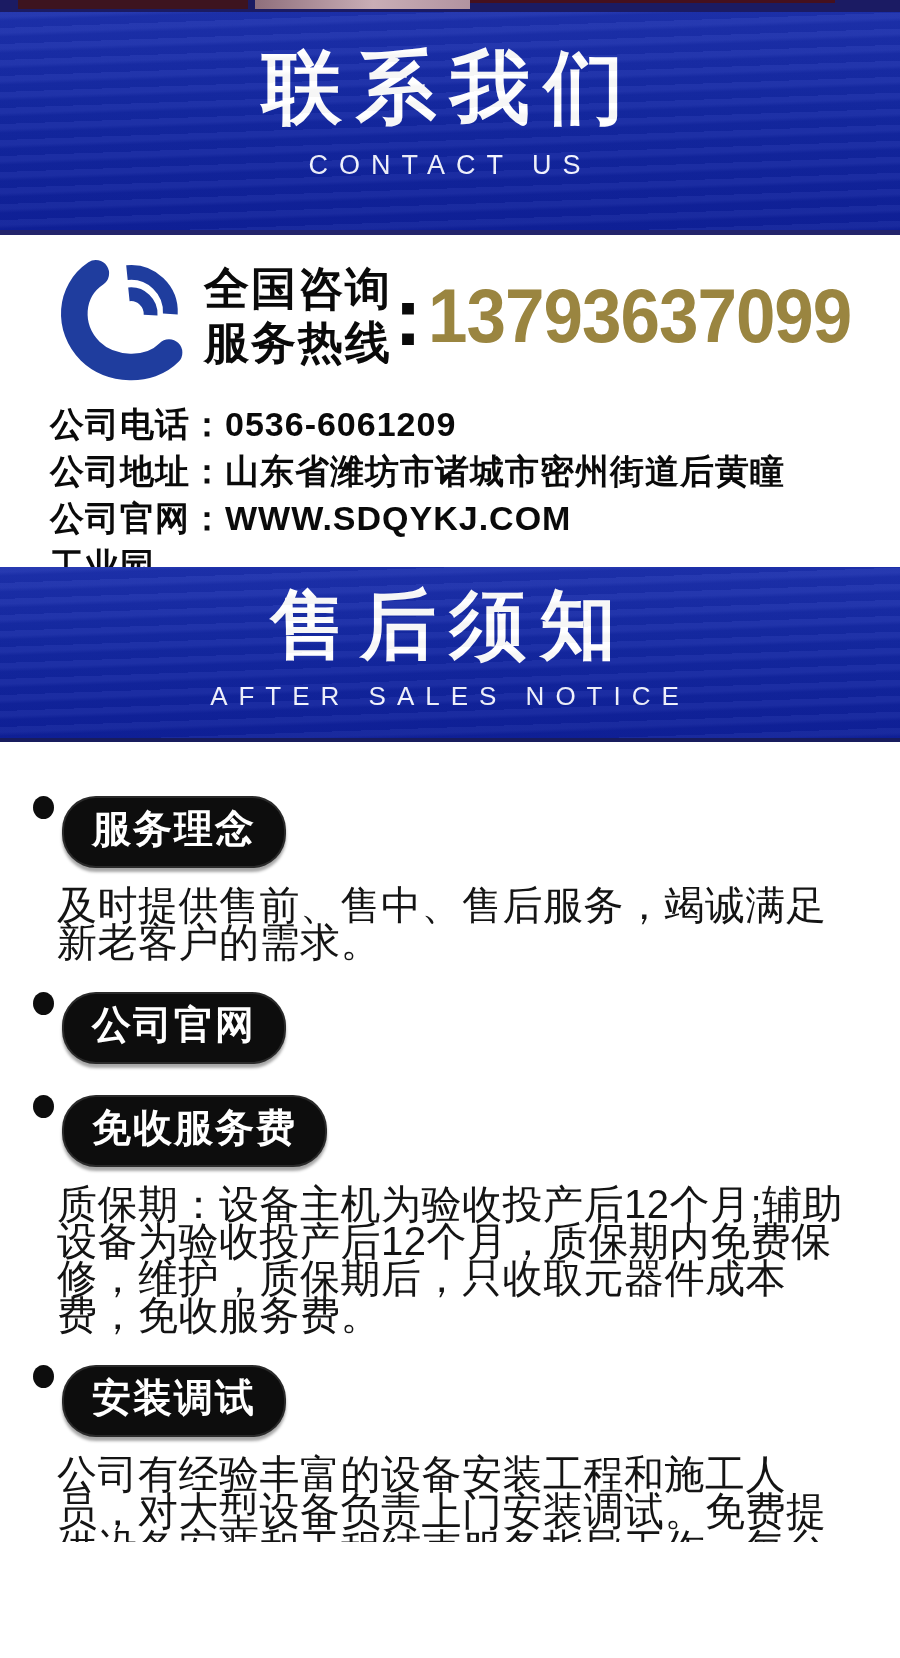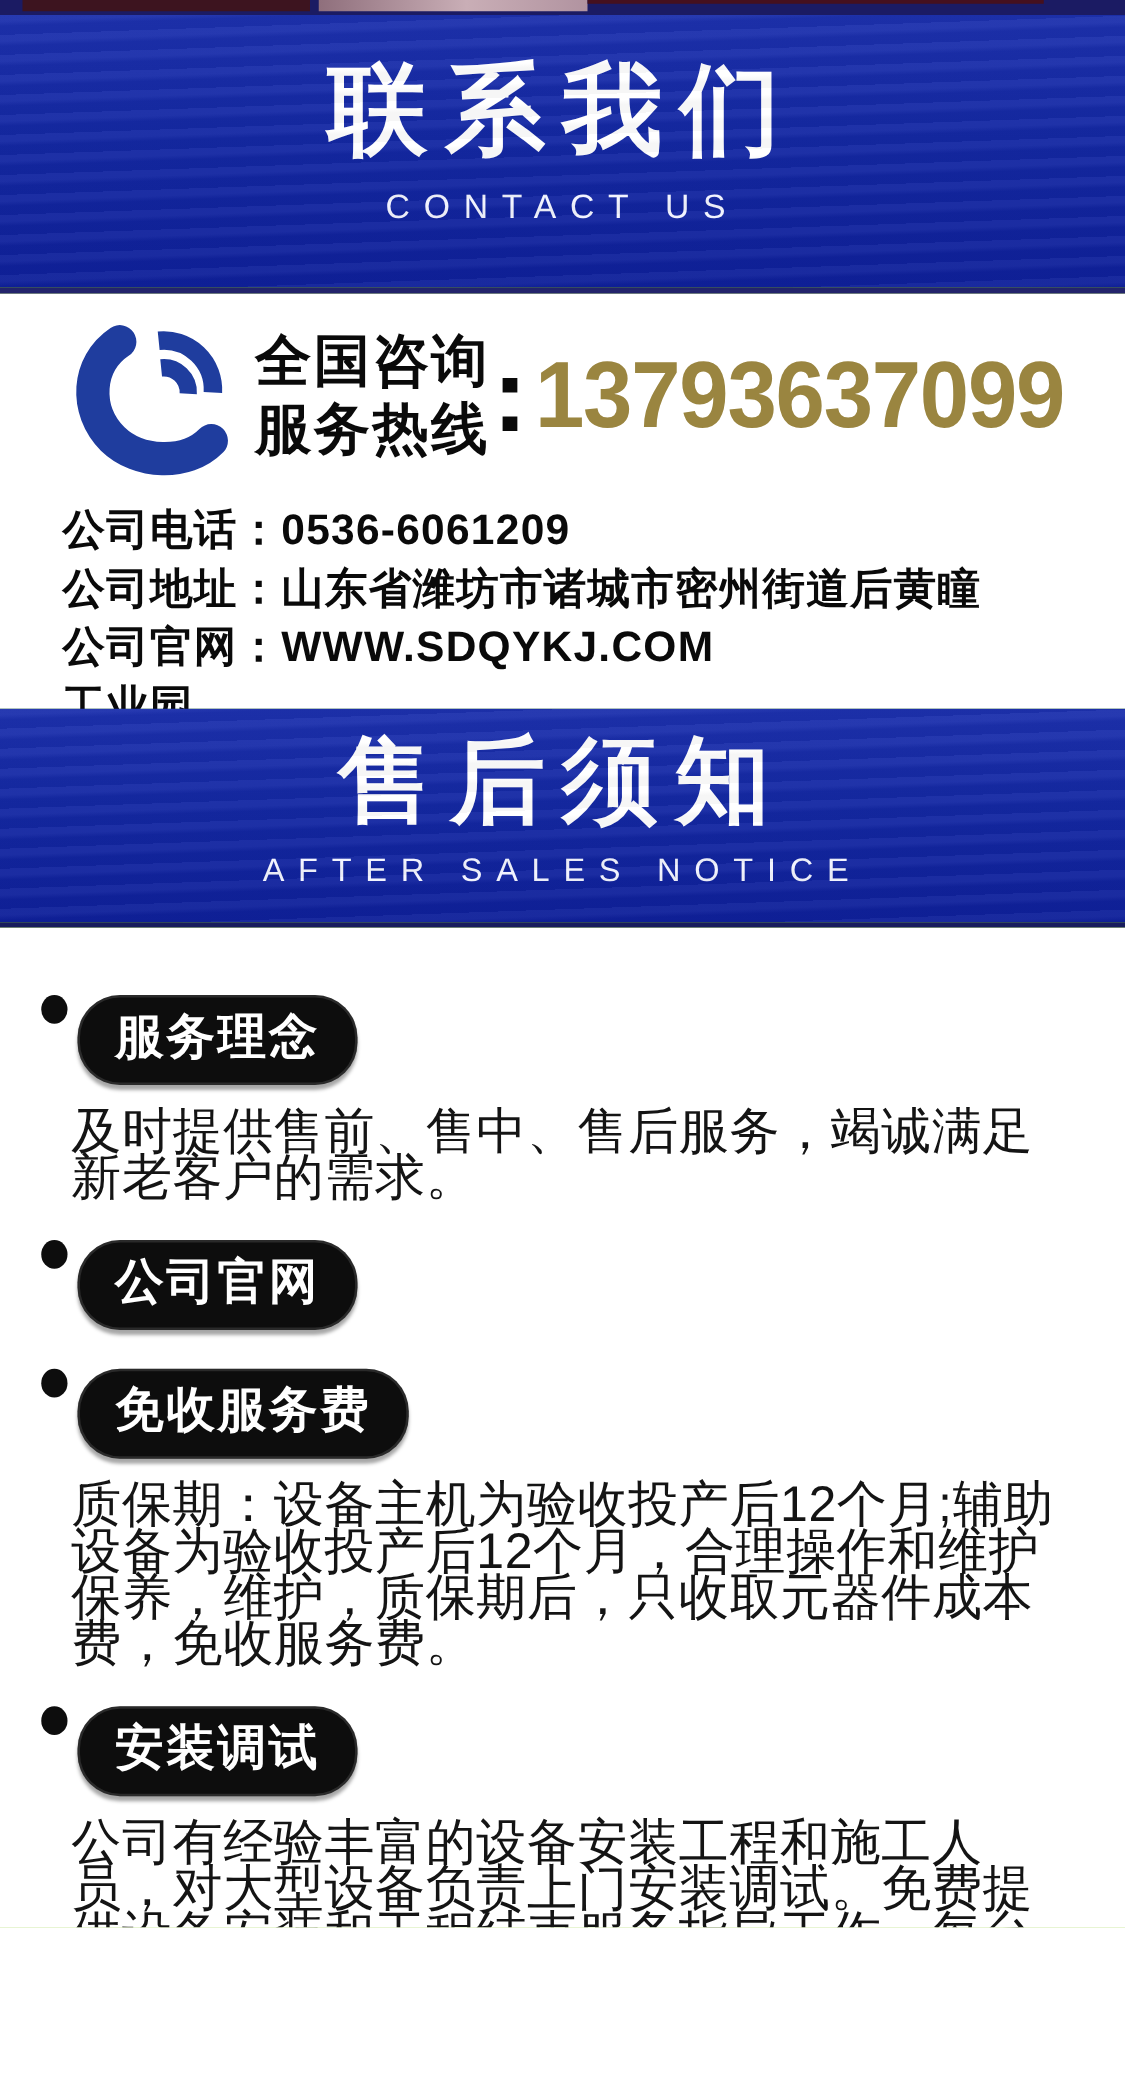--- a/index.html
+++ b/index.html
@@ -142,21 +142,21 @@
     </div>
   </div>
 
   <div class="svc-section">
     <div class="svc-header">
       <span class="bullet"></span>
       <span class="pill">
         <span class="pill-text">免收服务费</span>
       </span>
     </div>
-    <p class="svc-body">质保期：设备主机为验收投产后12个月;辅助设备为验收投产后12个月，合理操作和维护保养，维护，质保期后，只收取元器件成本费，免收服务费。</p>
+    <p class="svc-body">质保期：设备主机为验收投产后12个月;辅助设备为验收投产后12个月，质保期内免费保修，维护，质保期后，只收取元器件成本费，免收服务费。</p>
   </div>
 
   <div class="svc-section">
     <div class="svc-header">
       <span class="bullet"></span>
       <span class="pill">
         <span class="pill-text">安装调试</span>
       </span>
     </div>
     <p class="svc-body">公司有经验丰富的设备安装工程和施工人员，对大型设备负责上门安装调试。免费提供设备安装和工程结束服务指导工作。每台设备需经服务工程师现场调试，对系统安装进行检查，解决运输、安装中造成的不稳定因素。</p>

